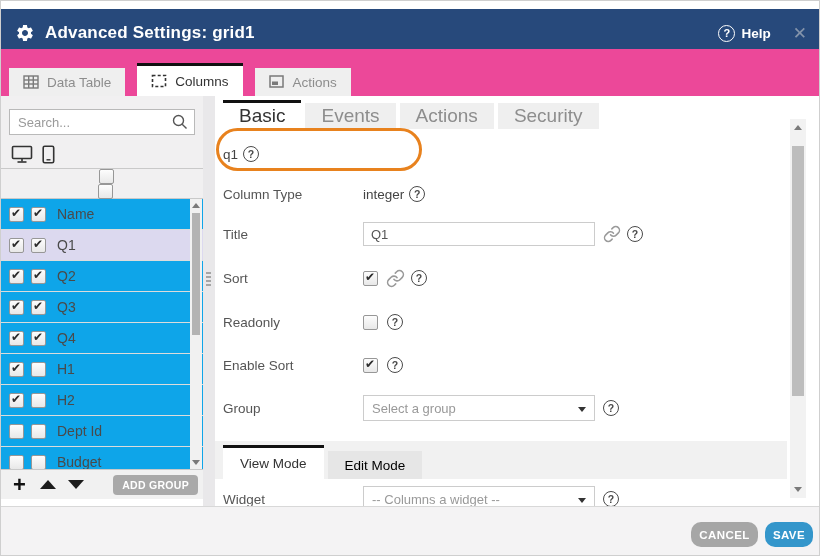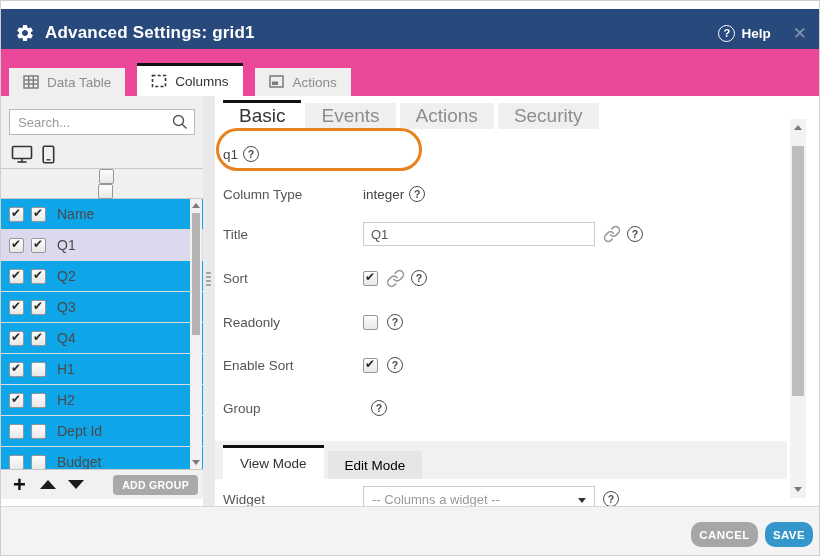--- a/index.html
+++ b/index.html
@@ -282,20 +282,24 @@
     </div>
 
     <div class="frow" style="top:254px; height:30px;">
       <span class="flabel">Enable Sort</span>
       <span class="cb checked" style="margin-right:9px;"></span>
       <span class="qmark">?</span>
     </div>
 
     <div class="frow" style="top:297px; height:30px;">
       <span class="flabel">Group</span>
+      <span class="ddl">
+        <span class="ph">Select a group</span>
+        <span class="caret"></span>
+      </span>
       <span class="qmark ddl-q">?</span>
     </div>
 
     <div class="mode-strip">
       <div class="mtab active">
           <span>View Mode</span>
         </div>
       <div class="mtab">
           <span>Edit Mode</span>
         </div>

